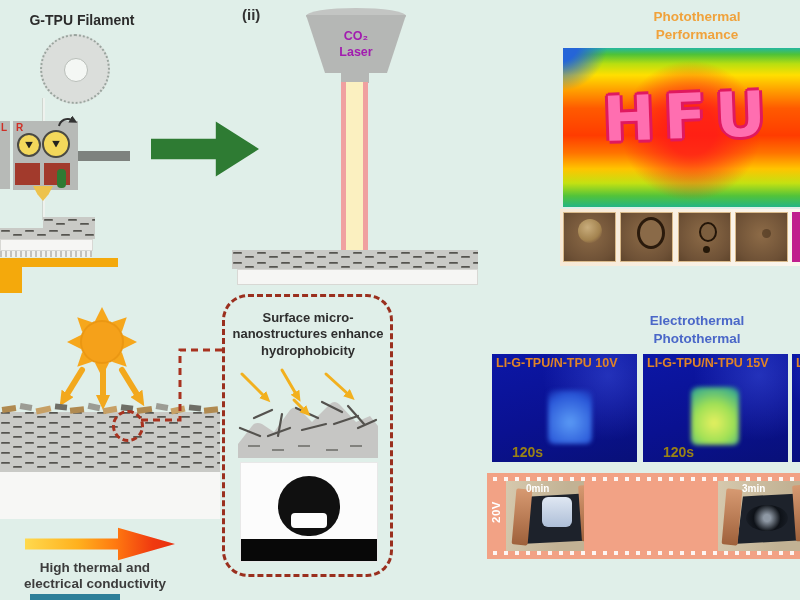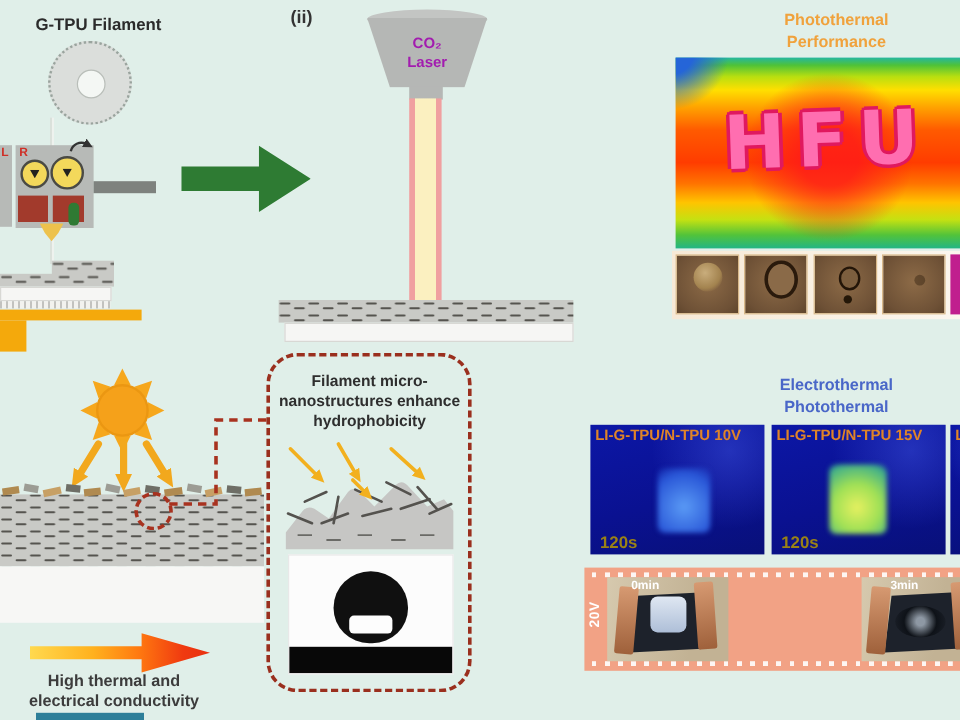--- a/index.html
+++ b/index.html
@@ -68,21 +68,21 @@
     background:radial-gradient(circle at 50% 45%,#8d6b47,#6e5136 75%,#5f452c);}
   .dspot{position:absolute;border-radius:50%;}
   .magenta{left:792px;top:212px;width:8px;height:50px;background:#c01f8e;}
 
   
   .et-title{left:612px;top:312px;width:170px;font-size:13.5px;font-weight:600;color:#4a67c8;line-height:1.3;}
   .panel{position:absolute;top:354px;width:145px;height:108px;overflow:hidden;
     background:radial-gradient(circle at 80% 20%,rgba(60,80,220,.5),transparent 45%),
                linear-gradient(165deg,#0c17a6 0%,#0a1191 55%,#081079 100%);}
   .panel-label{position:absolute;left:4px;top:2px;font-size:12.5px;font-weight:bold;color:#e08428;white-space:nowrap;}
-  .panel-time{position:absolute;left:8px;bottom:2px;font-size:14px;font-weight:bold;color:#9a8215;}
+  .panel-time{position:absolute;left:20px;bottom:2px;font-size:14px;font-weight:bold;color:#9a8215;}
   .sample{position:absolute;border-radius:6px;filter:blur(2px);}
   .sample-blue{left:56px;top:36px;width:44px;height:54px;
     background:radial-gradient(circle at 50% 60%,#5a9af5,#2a58d8 70%,rgba(20,60,200,.15));}
   .sample-green{left:48px;top:33px;width:48px;height:58px;
     background:radial-gradient(circle at 48% 62%,#e6f060,#9fe055 45%,#3fae8a 85%,rgba(20,80,180,.12));}
 
   
   .vstrip{left:487px;top:473px;width:313px;height:86px;background:#f2a285;}
   .chev{position:absolute;left:6px;right:6px;height:4px;
     background:repeating-linear-gradient(90deg,rgba(255,255,255,.9) 0 4px,rgba(255,255,255,0) 4px 11px);}
@@ -226,21 +226,21 @@
   <div class="panel" style="left:792px;width:50px">
     <div class="panel-label">L</div>
     <div class="panel-time">1</div>
   </div>
 
   <div class="abs vstrip">
     <div class="chev" style="top:4px"></div>
     <div class="chev" style="bottom:4px"></div>
   </div>
   <div class="abs volt">20V</div>
-  <div class="photo" style="left:506px;width:101px">
+  <div class="photo" style="left:506px;width:78px">
     <div class="slab"></div>
     <div class="copper" style="left:8px;top:8px;transform:rotate(5deg)"></div>
     <div class="copper" style="left:74px;top:4px;transform:rotate(-4deg)"></div>
     <div class="ice"></div>
     <div class="ptime" style="left:20px">0min</div>
   </div>
   <div class="photo" style="left:718px;width:90px">
     <div class="slab"></div>
     <div class="copper" style="left:6px;top:8px;transform:rotate(5deg)"></div>
     <div class="copper" style="left:76px;top:4px;transform:rotate(-4deg)"></div>
@@ -286,21 +286,21 @@
       <rect x="204" y="7" width="14" height="6" fill="#b08a50" transform="rotate(-6 211 10)"></rect>
     </g>
   </svg>
   <div class="abs white-band"></div>
   <div class="abs mag-circle"></div>
   <svg class="abs" style="left:110px;top:342px" width="116" height="100">
     <path d="M31,78 L70,78 L70,8 L114,8" fill="none" stroke="#a8321f" stroke-width="3" stroke-dasharray="7 5"></path>
   </svg>
 
   <div class="abs dash-box"></div>
-  <div class="abs callout-text ctr pre">Filament micro-
+  <div class="abs callout-text ctr pre">Surface micro-
 nanostructures enhance
 hydrophobicity</div>
   <svg class="abs" style="left:238px;top:366px" width="140" height="92" viewBox="0 0 140 92">
     <path d="M0,92 L0,78 L14,60 Q18,55 24,58 L36,66 L52,44 Q56,39 62,44 L74,56 L92,38 Q97,33 103,40 L118,56 L132,50 L140,60 L140,92 Z" fill="#c6c6c4"></path>
     <g stroke="#54524e" stroke-width="2.2" stroke-linecap="round">
       <line x1="2" y1="62" x2="22" y2="70"></line>
         <line x1="16" y1="52" x2="34" y2="44"></line>
       <line x1="30" y1="70" x2="52" y2="62"></line>
         <line x1="44" y1="48" x2="40" y2="70"></line>
       <line x1="58" y1="42" x2="80" y2="52"></line>

